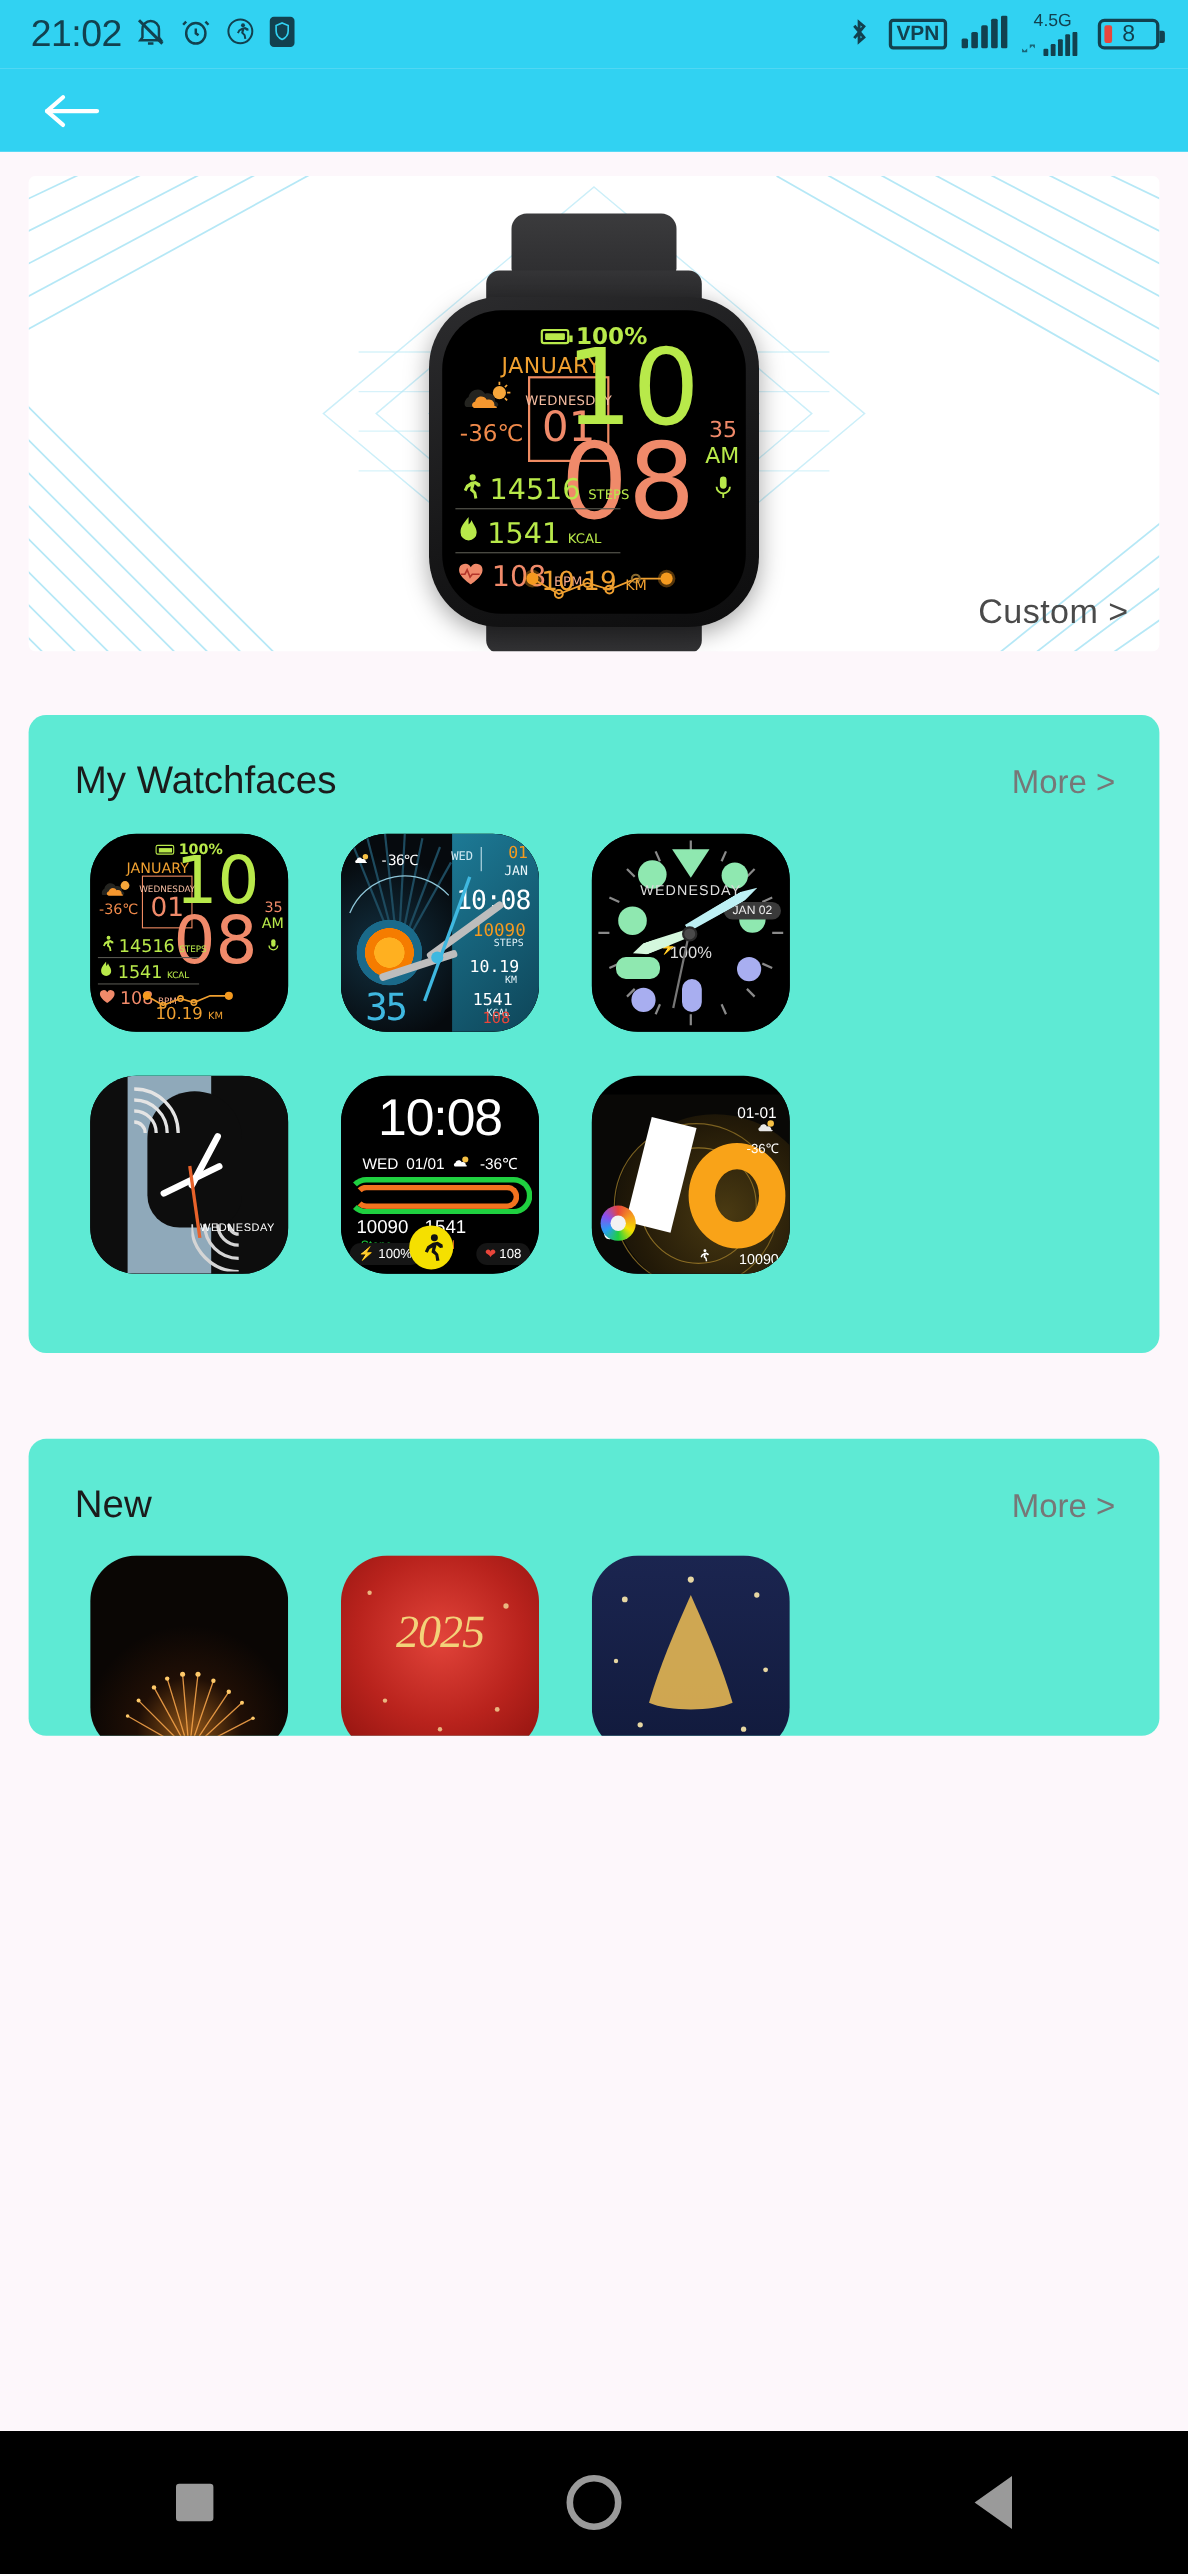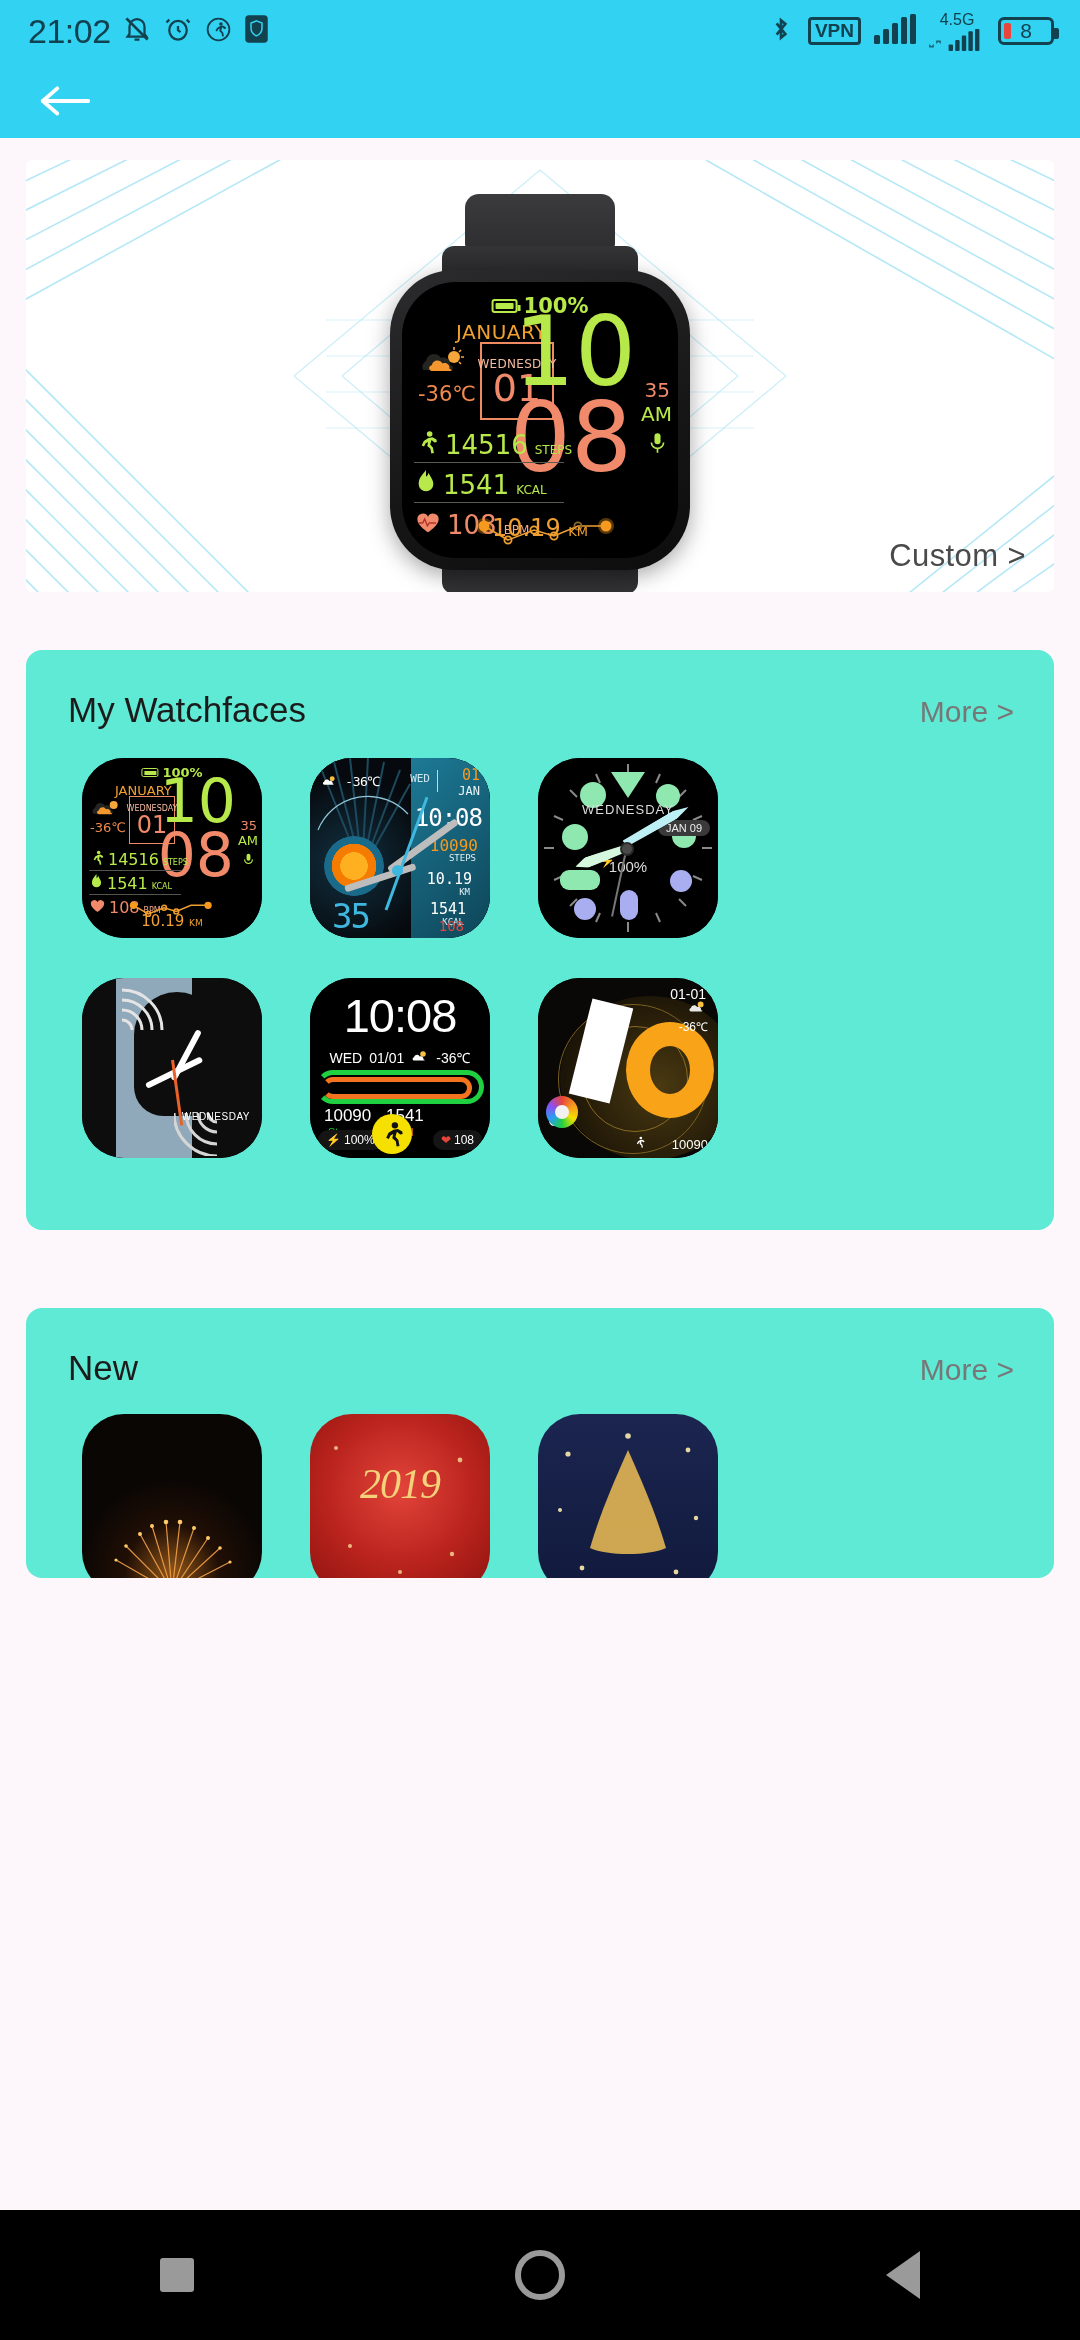--- a/index.html
+++ b/index.html
@@ -211,21 +211,21 @@
   .te .arcO { position:absolute; left:6px; top:7px; width:calc(100% - 18px); height:22px; border:5px solid #f3731f; border-radius:11px; border-left-color:transparent; }
   .te .m1 { position:absolute; top:128px; left:14px; color:#fff; font-size:17px; }
   .te .m1l { position:absolute; top:148px; left:18px; color:#1fd040; font-size:11px; }
   .te .m2 { position:absolute; top:128px; left:76px; color:#fff; font-size:17px; }
   .te .m2l { position:absolute; top:148px; left:82px; color:#f3731f; font-size:11px; }
   .te .pillA { position:absolute; bottom:8px; left:8px; display:flex; align-items:center; gap:3px; background:#151515; border-radius:13px; padding:3px 8px; color:#fff; font-size:12px; }
   .te .circB { position:absolute; bottom:4px; left:62px; width:40px; height:40px; border-radius:50%; background:#f5e000; display:flex; align-items:center; justify-content:center; font-size:20px; }
   .te .pillC { position:absolute; bottom:8px; right:8px; display:flex; align-items:center; gap:3px; background:#151515; border-radius:13px; padding:3px 8px; color:#fff; font-size:12px; }
 
   
-  .tf { position:absolute; inset:0; background:#090806; overflow:hidden; }
+  .tf { position:absolute; inset:0; background:#090806; overflow:hidden;margin-top:17px; }
   .tf .grad { position:absolute; left:22px; top:18px; width:180px; height:164px; border-radius:50%; background: radial-gradient(circle at 55% 55%, #4a3a12 0%, #231a08 60%, #0b0a07 100%); }
   .tf .oring { position:absolute; left:20px; top:26px; width:150px; height:150px; border-radius:50%; border:1.5px solid #7a6020; }
   .tf .oring2 { position:absolute; left:44px; top:48px; width:106px; height:106px; border-radius:50%; border:1.5px solid #8a6c24; }
   .tf .d1g { position:absolute; left:42px; top:24px; width:42px; height:98px; background:#fff; transform:rotate(14deg); }
   .tf .zero { position:absolute; right:4px; top:44px; width:88px; height:96px; border-radius:50%; border:24px solid #f9a318; }
   .tf .dt { position:absolute; top:8px; right:12px; color:#fff; font-size:14px; }
   .tf .wi2 { position:absolute; top:22px; right:10px; font-size:15px; }
   .tf .tp2 { position:absolute; top:40px; right:10px; color:#fff; font-size:12px; }
   .tf .hh3 { position:absolute; bottom:26px; left:10px; color:#fff; font-size:22px; font-weight:600; }
   .tf .stp2 { position:absolute; bottom:6px; right:10px; color:#fff; font-size:13px; }
@@ -628,21 +628,21 @@
           <div class="tri"></div>
           <div class="dg" style="left:42px;top:24px;width:26px;height:26px"></div>
           <div class="dg" style="left:24px;top:66px;width:26px;height:26px"></div>
           <div class="pill" style="left:22px;top:112px;width:40px;height:20px"></div>
           <div class="dg" style="left:118px;top:26px;width:24px;height:24px"></div>
           <div class="dg" style="left:134px;top:66px;width:24px;height:24px"></div>
           <div class="db2" style="left:132px;top:112px;width:22px;height:22px"></div>
           <div class="db2" style="left:36px;top:140px;width:22px;height:22px"></div>
           <div class="db2" style="left:82px;top:132px;width:18px;height:30px;border-radius:9px"></div>
           <div class="dwk">WEDNESDAY</div>
-          <div class="datebadge">JAN 09</div>
+          <div class="datebadge">JAN 02</div>
           <div class="boltc">⚡</div>
           <div class="pctv">100%</div>
           <div class="hhand"></div>
           <div class="mhand"></div>
           <div class="shand"></div>
           <div class="hub"></div>
         </div>
       </div>
 
       <div class="thumb">
@@ -776,21 +776,21 @@
               <circle cx="44" cy="132" r="1.8"></circle>
                 <circle cx="138" cy="134" r="1.8"></circle>
                 <circle cx="34" cy="146" r="1.6"></circle>
                 <circle cx="148" cy="148" r="1.6"></circle>
             </g>
           </svg>
         </div>
       </div>
       <div class="thumb-new">
         <div class="tn2">
-          <span class="yr">2019</span>
+          <span class="yr">2025</span>
           <svg style="position:absolute;inset:0" viewBox="0 0 180 180">
             <g fill="#f7dd9a" opacity=".8">
                 <circle cx="26" cy="34" r="2"></circle>
                 <circle cx="150" cy="46" r="2.4"></circle>
                 <circle cx="40" cy="132" r="2"></circle>
                 <circle cx="142" cy="140" r="2.2"></circle>
                 <circle cx="90" cy="158" r="2"></circle>
               </g>
           </svg>
         </div>

